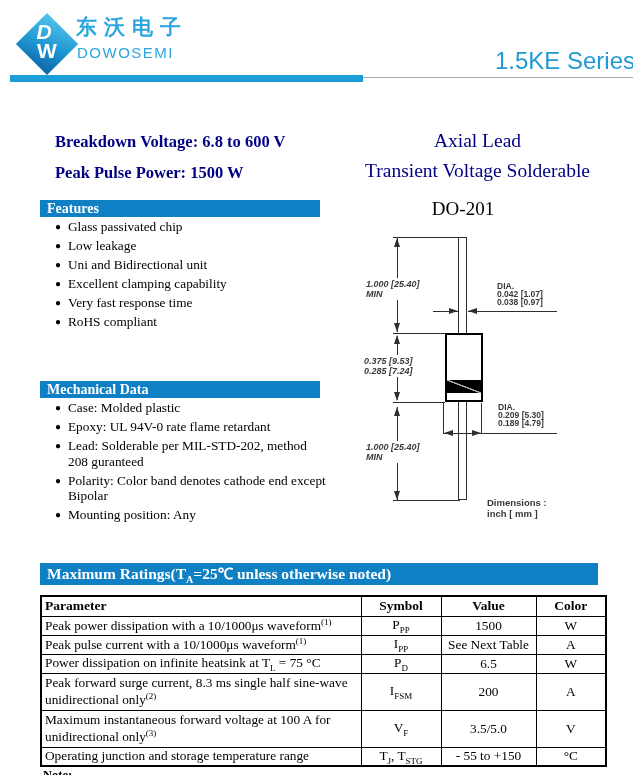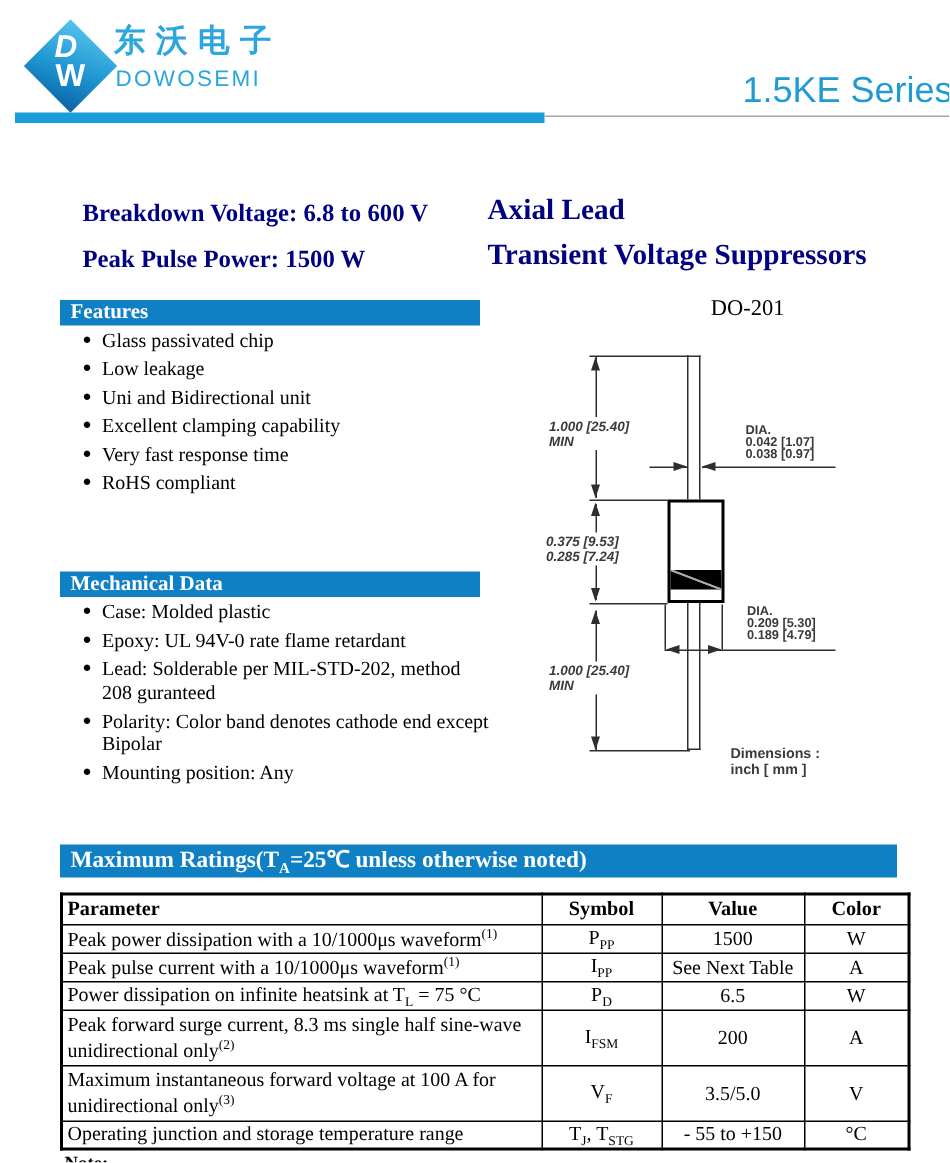--- a/index.html
+++ b/index.html
@@ -33,21 +33,21 @@
   .series {
     position:absolute; right:-2px; top:47px; font-family:"Liberation Sans", sans-serif;
     font-size:24px; color:#1f9ad2; white-space:nowrap;
   }
   .bar-blue  { position:absolute; left:10px; top:75px; width:353px; height:7px; background:#1b9ed8; }
   .rule-gray { position:absolute; left:363px; top:77px; width:270px; height:1px; background:#a8a8a8; }
 
   
   .lead-line { position:absolute; left:55px; font-weight:bold; font-size:16.5px; color:#000082; white-space:nowrap; }
   .bd { top:132px; } .pp { top:163px; }
-  .axial { position:absolute; left:325px; width:305px; text-align:left; font-weight:bold; color:#000082; white-space:nowrap; }
+  .axial { position:absolute; left:325px; width:305px; text-align:center; font-weight:normal; color:#000082; white-space:nowrap; }
   .ax1 { top:130px; font-size:19.5px; }
   .ax2 { top:160px; font-size:19.5px; }
 
   
   .sec-bar {
     position:absolute; left:40px; width:280px; height:17px; background:#1080c4;
     color:#fff; font-weight:bold; font-size:14px; line-height:17px; padding-left:7px;
   }
   .feat-bar { top:200px; } .mech-bar { top:381px; }
 
@@ -55,21 +55,21 @@
   .blist { position:absolute; left:40px; width:288px; font-size:13.3px; line-height:15.5px; }
   .feat-list { top:219px; } .mech-list { top:400px; }
   .bitem { display:flex; margin-bottom:3.5px; }
   .bullet { flex:0 0 13px; margin-left:15px; font-size:10px; line-height:15.5px; }
   .bullet::before { content:"●"; }
   .btext { flex:1; }
 
   
   .diagram { position:absolute; left:330px; top:195px; width:300px; height:315px; }
   .diagram .d { position:absolute; }
-  .pkg-name { left:73px; top:3px; width:120px; text-align:right; font-size:15px; }
+  .pkg-name { left:73px; top:3px; width:120px; text-align:center; font-size:19px; }
   .lead-seg { width:9px; background:#fff; border-left:1.5px solid #2e2e2e; border-right:1.5px solid #2e2e2e; }
   .lead-top { left:128px; top:42px; height:96px; border-top:1.5px solid #2e2e2e; }
   .lead-bot { left:128px; top:207px; height:98px; border-bottom:1.5px solid #2e2e2e; }
   .body-rect { left:115px; top:138px; width:38px; height:69px; border:2px solid #000; background:#fff; }
   .band { left:117px; top:185px; width:34px; height:13px; background:#000;
           background-image:linear-gradient(to top right, transparent 46%, #aaa 48%, #aaa 52%, transparent 54%); }
   .hl { height:1px; background:#2e2e2e; }  
   .vl { width:1px;  background:#2e2e2e; }  
   .arr { width:0; height:0; }
   .arr.up    { border-left:3.5px solid transparent; border-right:3.5px solid transparent; border-bottom:9px solid #2e2e2e; }
@@ -120,21 +120,21 @@
   </div>
   <div class="brand-cn">东沃电子</div>
   <div class="brand-en">DOWOSEMI</div>
   <div class="series">1.5KE Series</div>
   <div class="bar-blue"></div>
   <div class="rule-gray"></div>
 
   <div class="lead-line bd">Breakdown Voltage: 6.8 to 600 V</div>
   <div class="lead-line pp">Peak Pulse Power: 1500 W</div>
   <div class="axial ax1">Axial Lead</div>
-  <div class="axial ax2">Transient Voltage Suppressors</div>
+  <div class="axial ax2">Transient Voltage Solderable</div>
 
   <div class="sec-bar feat-bar">Features</div>
   <div class="blist feat-list">
     <div class="bitem">
         <span class="bullet"></span>
         <span class="btext">Glass passivated chip</span>
       </div>
     <div class="bitem">
         <span class="bullet"></span>
         <span class="btext">Low leakage</span>

